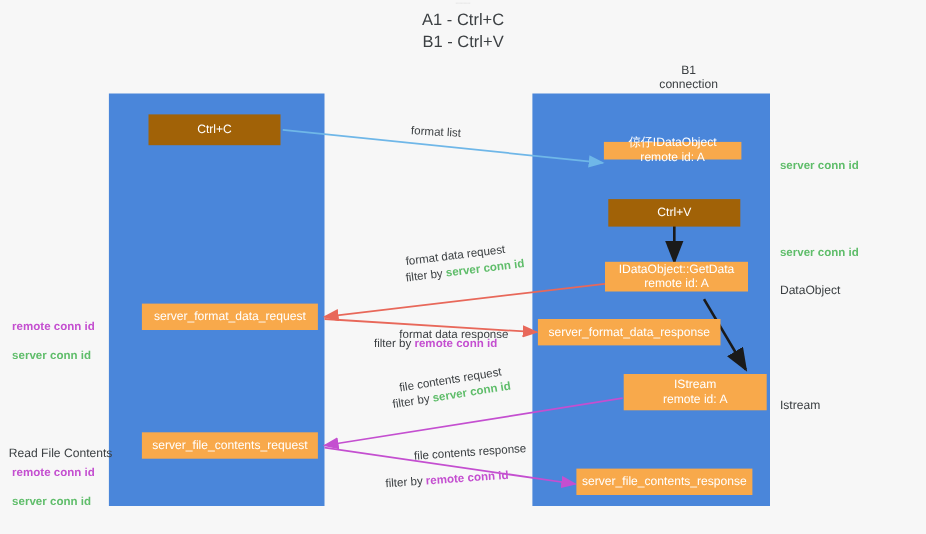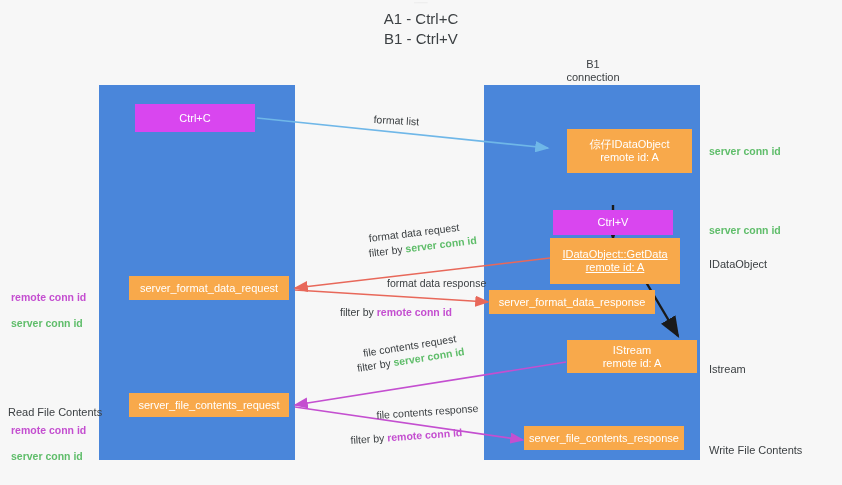--- a/index.html
+++ b/index.html
@@ -29,21 +29,21 @@
     color:#3c4043;white-space:pre-line;
   }
 
   
   .box{
     position:absolute;display:flex;flex-direction:column;
     align-items:center;justify-content:center;
     color:#ffffff;font-size:11px;line-height:13px;text-align:center;
     box-sizing:border-box;
   }
-  .box.green{background:#d946ef;}
+  .box.green{background:#a16207;}
   .box.orange{background:#f8a94b;}
   .box .l2{display:block;}
 
   
   .sidelabel{
     position:absolute;font-size:10.5px;line-height:13px;white-space:pre-line;
   }
   .c-green{color:#5fbd6a;font-weight:bold;}
   .c-magenta{color:#c44fd0;font-weight:bold;}
   .c-dark{color:#3c4043;text-align:center;}
@@ -63,21 +63,21 @@
   svg.layer{position:absolute;left:0;top:0;width:842px;height:485px;overflow:visible;}
 </style>
 </head>
 <body>
 
 <div id="stage">
 
   <div id="title">A1 - Ctrl+C
 B1 - Ctrl+V</div>
 
-  <div class="lane-head" style="left:533px;top:58px;width:120px;">B1
+  <div class="lane-head" style="left:566px;top:58px;width:120px;">B1
 connection</div>
 
   <div class="lane" style="left:99px;top:85px;width:196px;height:375px;"></div>
   <div class="lane" style="left:484px;top:85px;width:216px;height:375px;"></div>
 
   <svg class="layer" viewBox="0 0 842 485" xmlns="http://www.w3.org/2000/svg">
     <defs>
       <marker id="ah-blue" markerWidth="9" markerHeight="7" refX="8" refY="3.5" orient="auto">
         <polygon points="0,0 9,3.5 0,7" fill="#6fb7e8"></polygon>
       </marker>
@@ -108,30 +108,30 @@
   </svg>
 
   <svg id="dashline" class="layer" style="top:0;" viewBox="0 0 842 485" xmlns="http://www.w3.org/2000/svg">
     <line x1="10" y1="174" x2="828" y2="174" stroke="#1a1a1a" stroke-width="7" stroke-dasharray="11 9" stroke-linecap="butt"></line>
   </svg>
 
   <div class="box green" style="left:135px;top:104px;width:120px;height:28px;">
     <span>Ctrl+C</span>
   </div>
 
-  <div class="box orange" style="left:567px;top:129px;width:125px;height:44px;text-align:center;">
+  <div class="box orange" style="left:549px;top:129px;width:125px;height:16px;text-align:center;">
     <span>倞仔IDataObject</span>
     <span class="l2">remote id: A</span>
   </div>
 
-  <div class="box green" style="left:553px;top:181px;width:120px;height:25px;margin-top:29px;">
+  <div class="box green" style="left:553px;top:181px;width:120px;height:25px;">
     <span>Ctrl+V</span>
   </div>
 
-  <div class="box orange" style="left:550px;top:238px;width:130px;height:46px;text-decoration:underline;">
+  <div class="box orange" style="left:550px;top:238px;width:130px;height:27px;">
     <span>IDataObject::GetData</span>
     <span class="l2">remote id: A</span>
   </div>
 
   <div class="box orange" style="left:489px;top:290px;width:166px;height:24px;">
     <span>server_format_data_response</span>
   </div>
 
   <div class="box orange" style="left:129px;top:276px;width:160px;height:24px;">
     <span>server_format_data_request</span>
@@ -154,21 +154,21 @@
     <span>format list</span>
   </div>
 
   <div class="alabel" style="left:368px;top:231px;transform:rotate(-7deg);">
     <span>format data request</span>
   </div>
   <div class="alabel" style="left:368px;top:246px;transform:rotate(-7deg);">
     <span>filter by </span><b class="c-green">server conn id</b>
   </div>
 
-  <div class="alabel" style="left:363px;top:276px;transform:rotate(0deg);margin-left:24px;">
+  <div class="alabel" style="left:363px;top:297px;transform:rotate(0deg);">
     <span>format data response</span>
   </div>
   <div class="alabel" style="left:340px;top:305px;transform:rotate(0deg);">
     <span>filter by </span><b class="c-magenta">remote conn id</b>
   </div>
 
   <div class="alabel" style="left:362px;top:346px;transform:rotate(-9deg);">
     <span>file contents request</span>
   </div>
   <div class="alabel" style="left:356px;top:361px;transform:rotate(-9deg);">
@@ -184,30 +184,27 @@
 
   <div class="sidelabel c-green" style="left:709px;top:132px;font-weight:bold;">
     <span>server conn id</span>
   </div>
 
   <div class="sidelabel c-green" style="left:709px;top:211px;font-weight:bold;">
     <span>server conn id</span>
   </div>
 
   <div class="sidelabel rightlab" style="left:709px;top:245px;">
-    <span>IDataObject</span>
+    <span>DataObject</span>
   </div>
 
   <div class="sidelabel rightlab" style="left:709px;top:350px;">
     <span>Istream</span>
   </div>
 
-  <div class="sidelabel rightlab" style="left:709px;top:431px;">
-    <span>Write File Contents</span>
-  </div>
 
   <div class="sidelabel" style="left:11px;top:278px;">
     <div class="c-magenta">remote conn id</div>
     <div class="c-green">server conn id</div>
   </div>
 
   <div class="sidelabel c-dark" style="left:8px;top:393px;font-size:11px;">
     <span>Read File Contents</span>
   </div>
 

